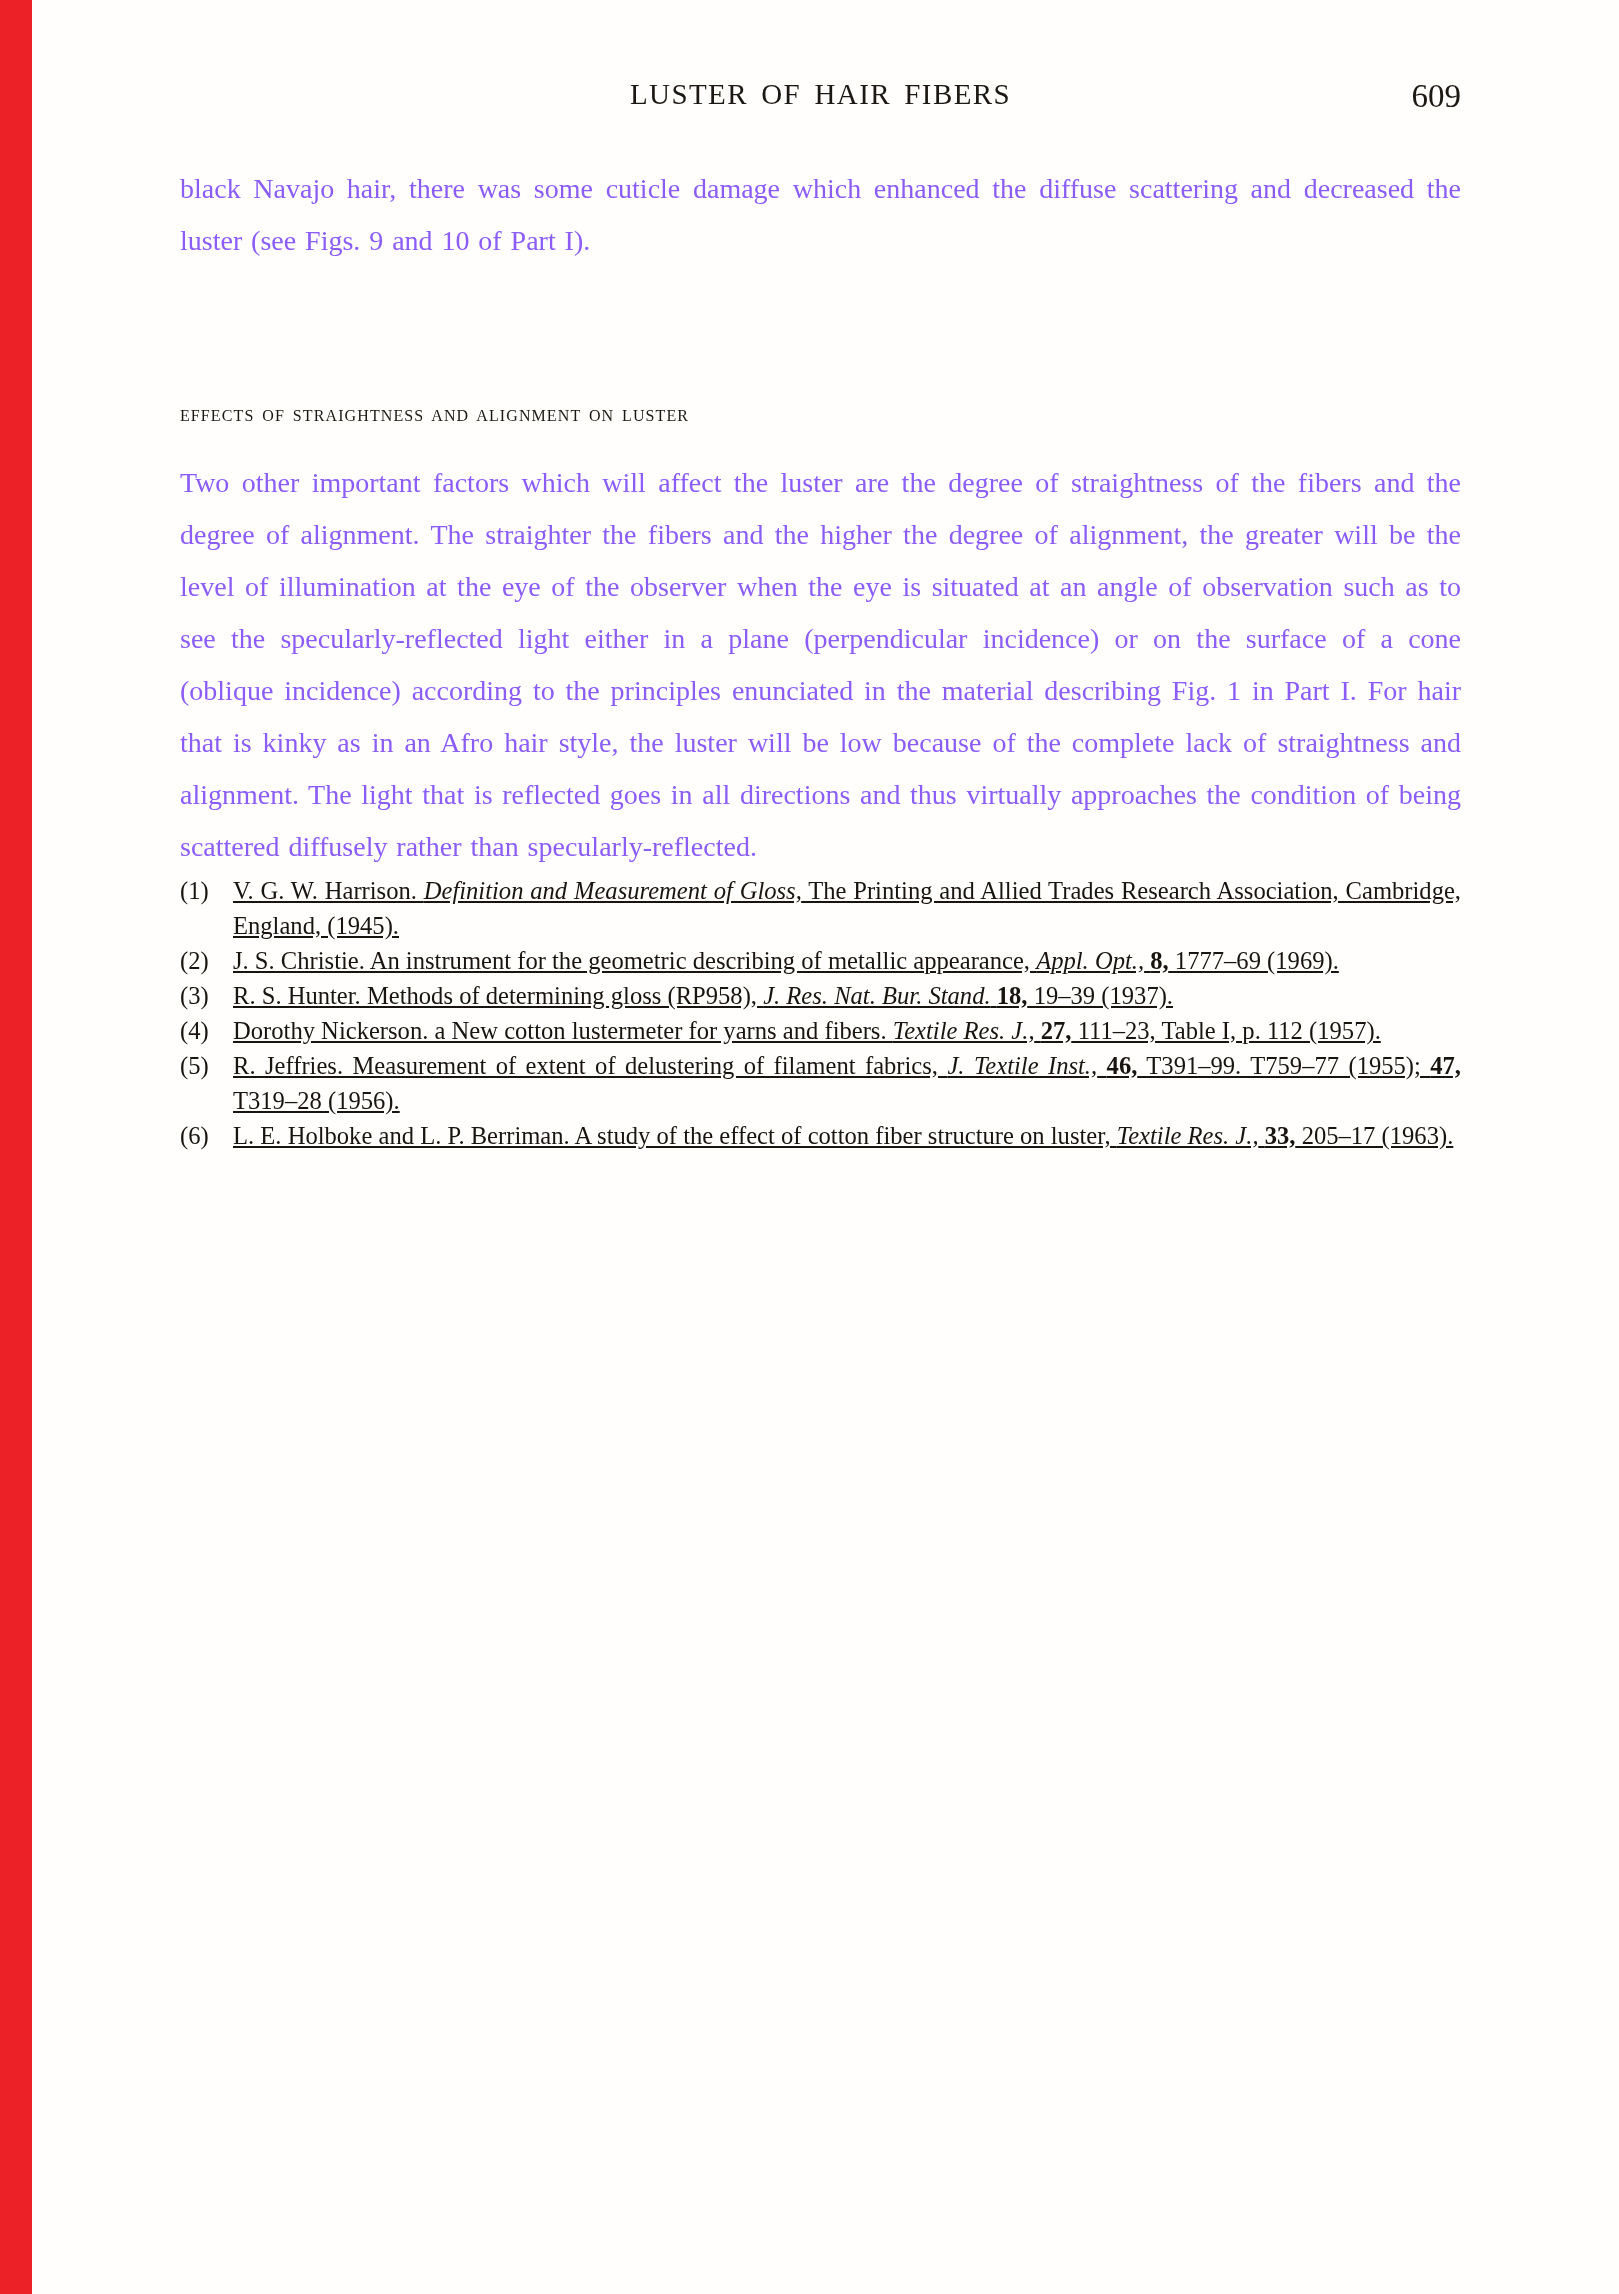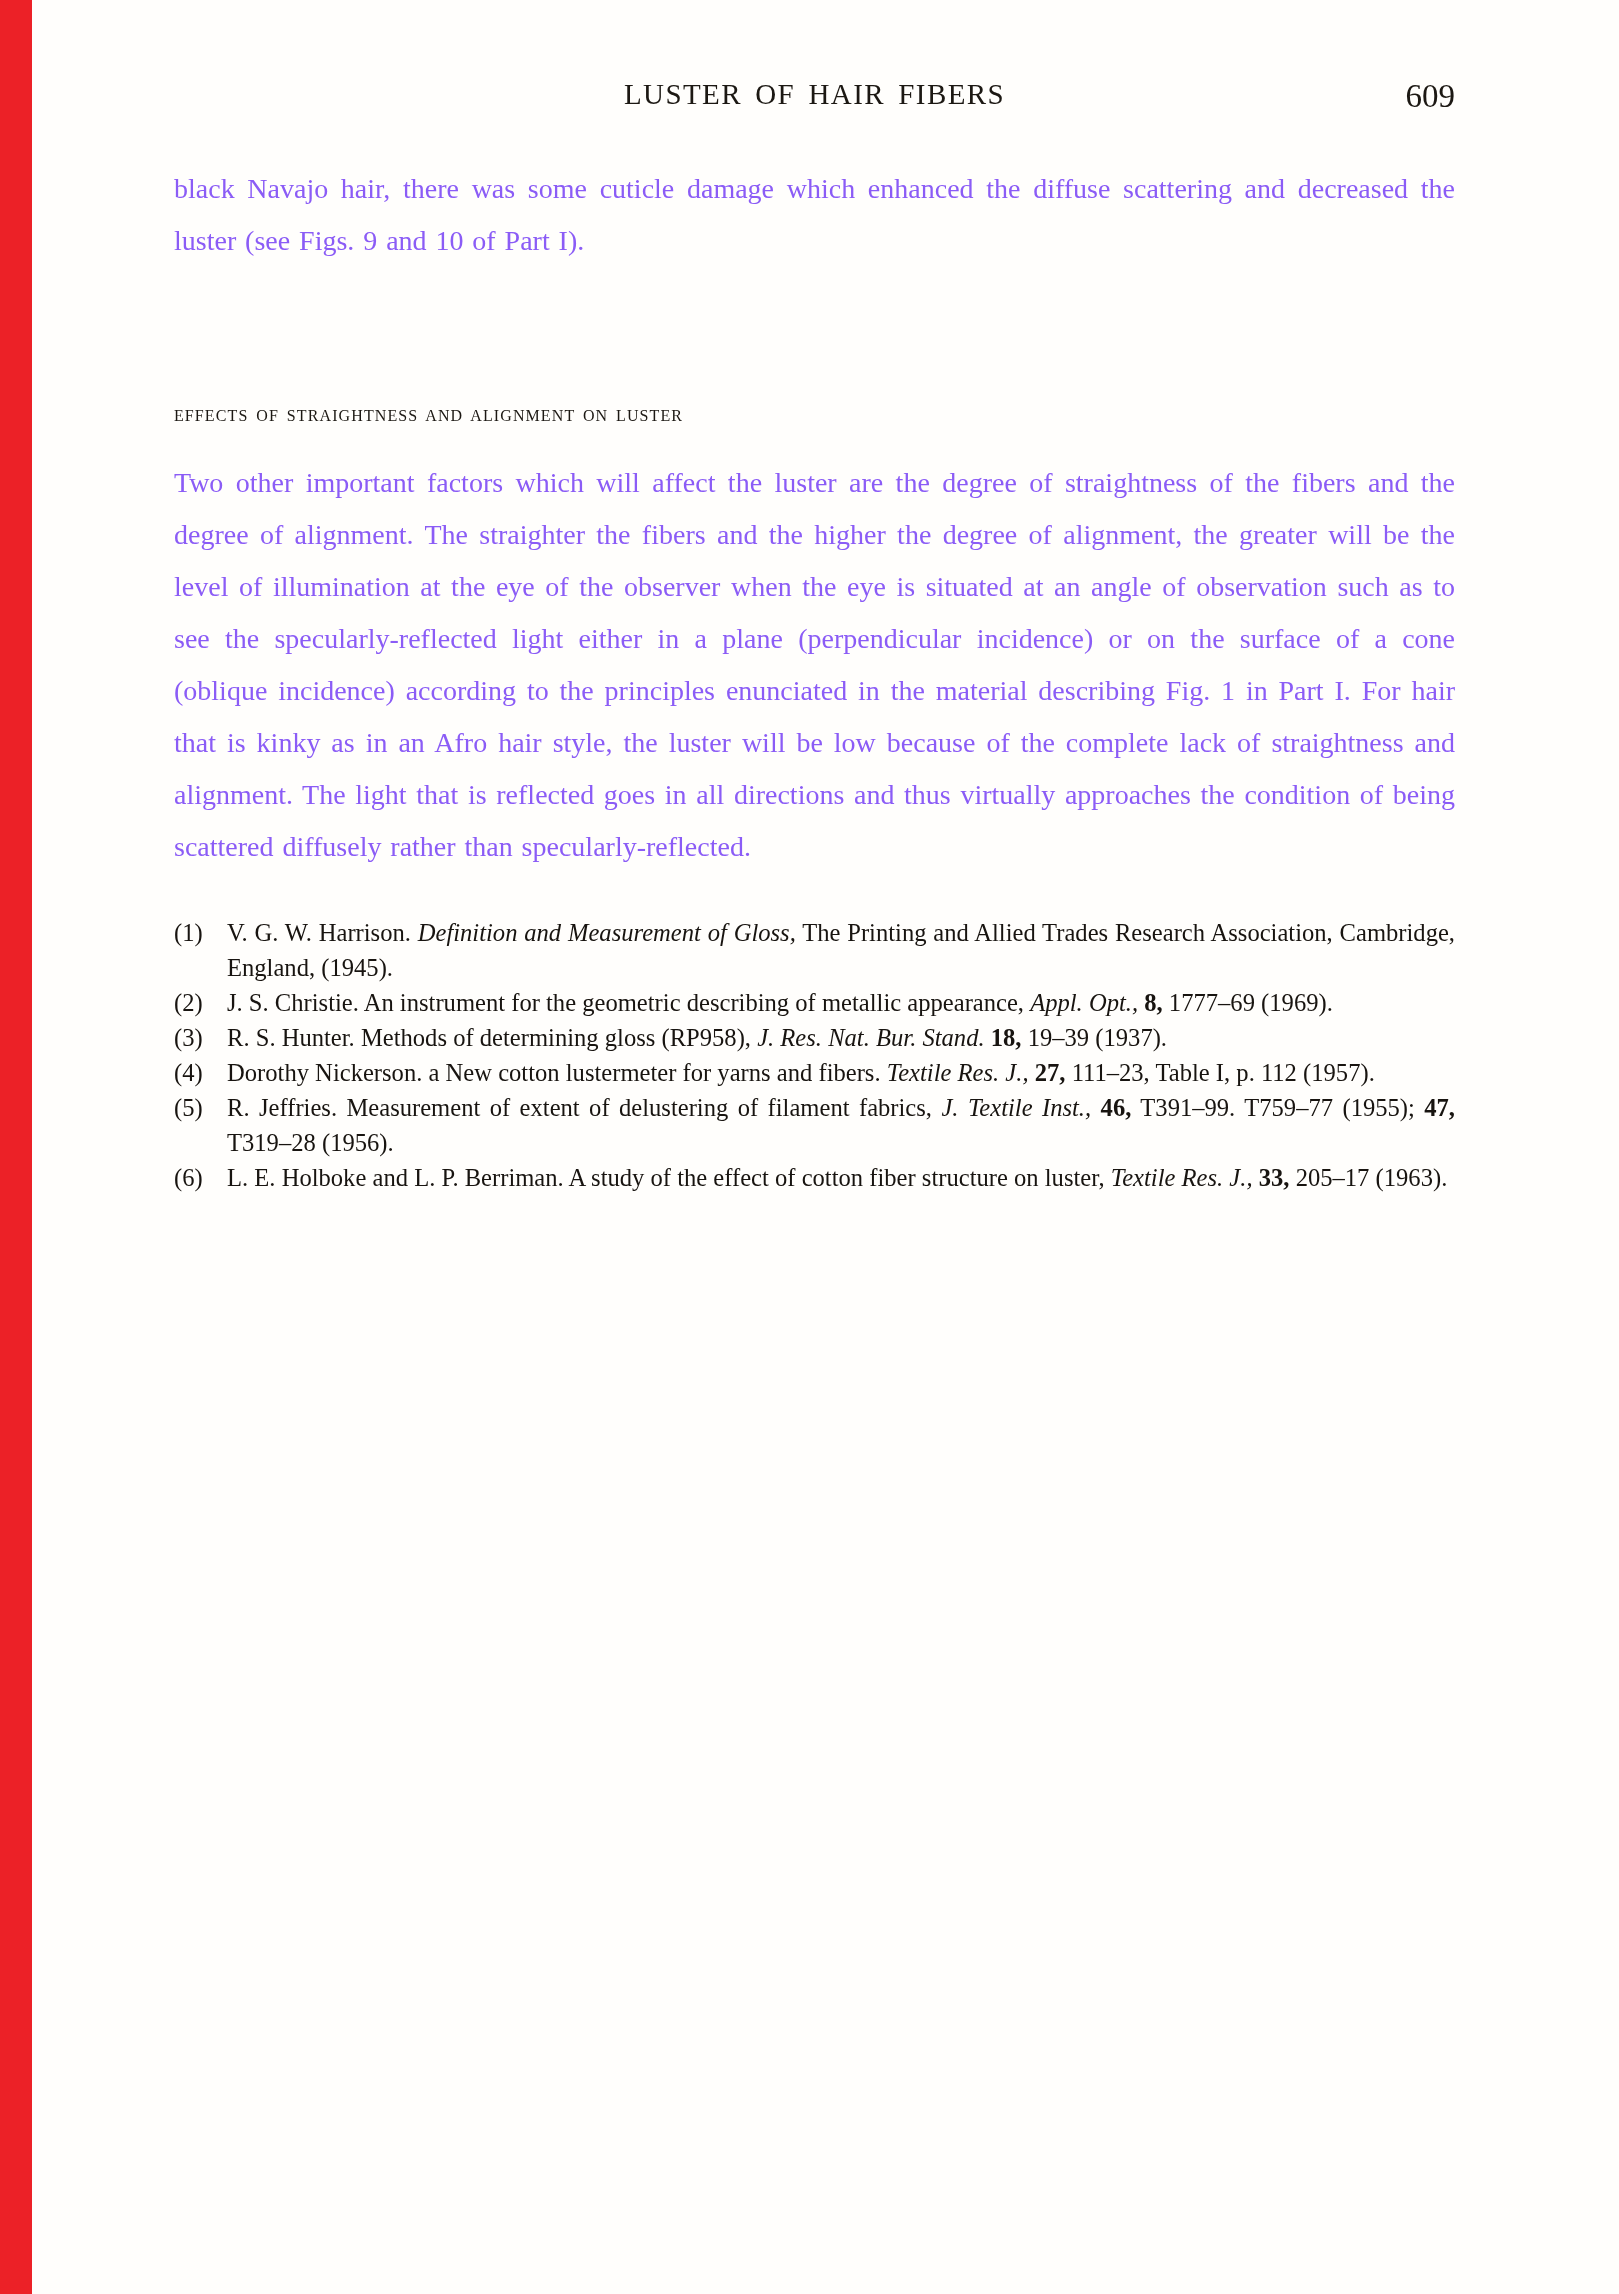--- a/index.html
+++ b/index.html
@@ -27,21 +27,21 @@
     position: absolute;
     left: 0;
     top: 0;
     width: 32px;
     height: 100%;
     background: #ec2127;
   }
 
   .content {
     position: absolute;
-    left: 174px;
+    left: 180px;
     top: 0;
     width: 1281px;
   }
 
   .running-head {
     position: relative;
     margin-top: 78px;
     height: 38px;
   }
 
@@ -91,22 +91,22 @@
 
   .references-heading {
     margin-top: 210px;
     font-size: 27.4px;
     font-weight: normal;
     letter-spacing: 1.4px;
     color: #1c1813;
   }
 
   .references {
-    margin-top: 42px;
     list-style: none;
+    text-decoration: underline;
   }
 
   .reference {
     font-size: 24.6px;
     line-height: 35px;
     text-align: justify;
     padding-left: 53px;
     color: #181410;
   }
 

